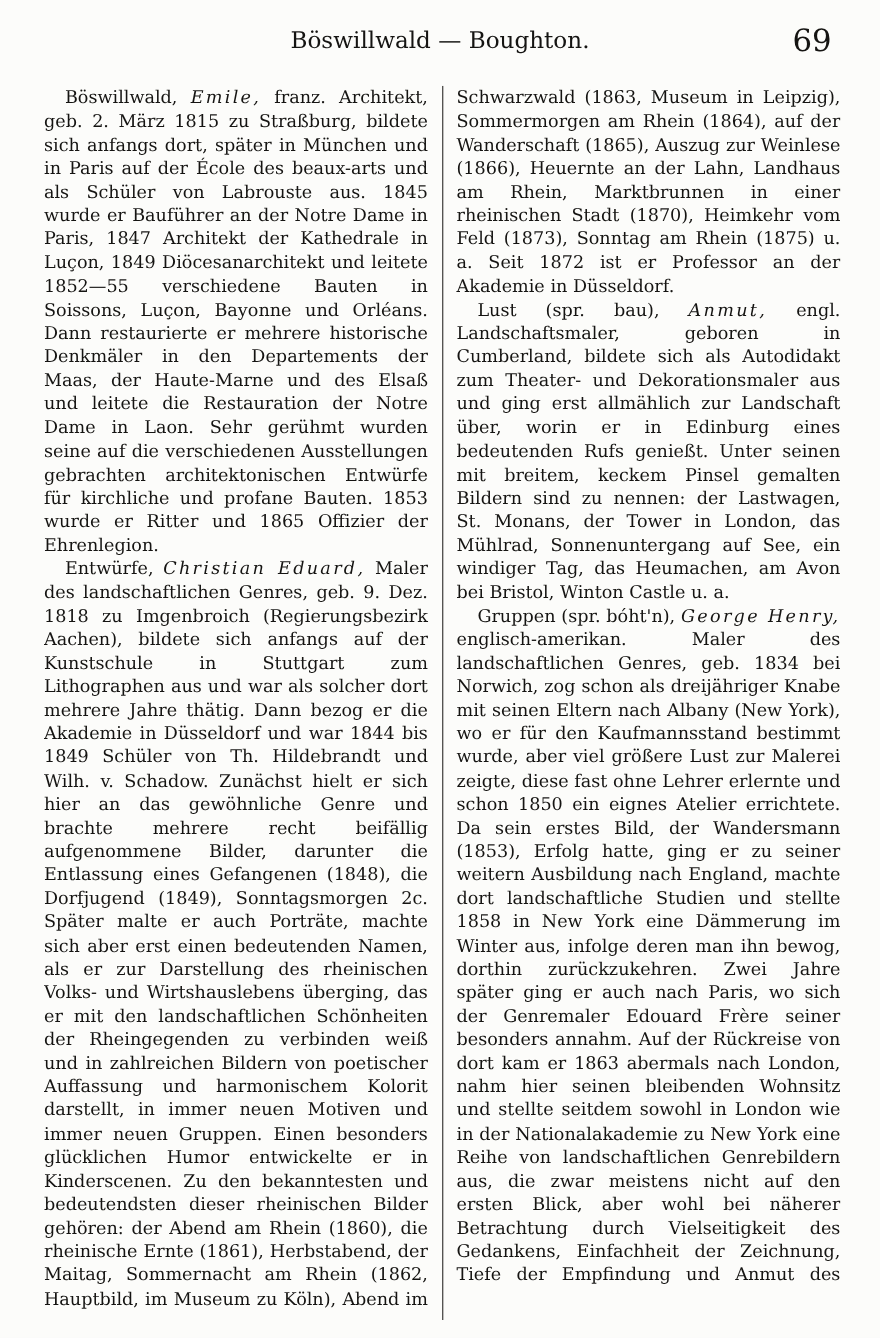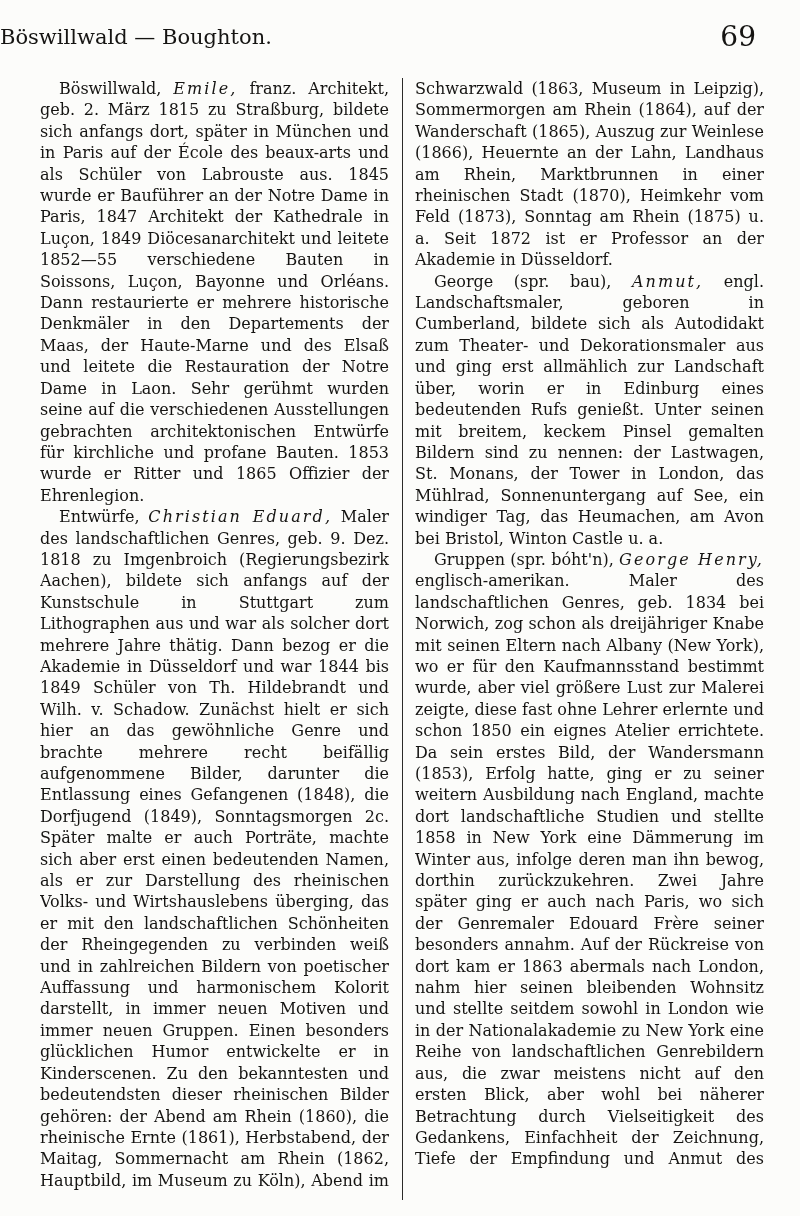--- a/index.html
+++ b/index.html
@@ -14,20 +14,21 @@
     background: #fcfcfa;
     color: #151412;
     font-family: "DejaVu Serif", "Liberation Serif", serif;
     overflow: hidden;
   }
   .running-head {
     position: absolute;
     top: 24px;
     left: 0;
     width: 100%;
+    text-align: center;
     font-size: 21px;
     line-height: 26px;
   }
   .page-number {
     position: absolute;
     top: 0;
     right: 44px;
     font-size: 28px;
     line-height: 26px;
   }
@@ -73,21 +74,21 @@
   <div class="columns" lang="de">
 
     <p class="entry"><b class="hw">Böswillwald,</b>
       <span class="sperr">Emile,</span>
       <span>franz. Architekt, geb. 2. März 1815 zu Straßburg, bildete sich anfangs dort, später in München und in Paris auf der École des beaux-arts und als Schüler von Labrouste aus. 1845 wurde er Bauführer an der Notre Dame in Paris, 1847 Architekt der Kathedrale in Luçon, 1849 Diöcesanarchitekt und leitete 1852—55 verschiedene Bauten in Soissons, Luçon, Bayonne und Orléans. Dann restaurierte er mehrere historische Denkmäler in den Departements der Maas, der Haute-Marne und des Elsaß und leitete die Restauration der Notre Dame in Laon. Sehr gerühmt wurden seine auf die verschiedenen Ausstellungen gebrachten architektonischen Entwürfe für kirchliche und profane Bauten. 1853 wurde er Ritter und 1865 Offizier der Ehrenlegion.</span></p>
 
     <p class="entry"><b class="hw">Entwürfe,</b>
       <span class="sperr">Christian Eduard,</span>
       <span>Maler des landschaftlichen Genres, geb. 9. Dez. 1818 zu Imgenbroich (Regierungsbezirk Aachen), bildete sich anfangs auf der Kunstschule in Stuttgart zum Lithographen aus und war als solcher dort mehrere Jahre thätig. Dann bezog er die Akademie in Düsseldorf und war 1844 bis 1849 Schüler von Th. Hildebrandt und Wilh. v. Schadow. Zunächst hielt er sich hier an das gewöhnliche Genre und brachte mehrere recht beifällig aufgenommene Bilder, darunter die Entlassung eines Gefangenen (1848), die Dorfjugend (1849), Sonntagsmorgen 2c. Später malte er auch Porträte, machte sich aber erst einen bedeutenden Namen, als er zur Darstellung des rheinischen Volks- und Wirtshauslebens überging, das er mit den landschaftlichen Schönheiten der Rheingegenden zu verbinden weiß und in zahlreichen Bildern von poetischer Auffassung und harmonischem Kolorit darstellt, in immer neuen Motiven und immer neuen Gruppen. Einen besonders glücklichen Humor entwickelte er in Kinderscenen. Zu den bekanntesten und bedeutendsten dieser rheinischen Bilder gehören: der Abend am Rhein (1860), die rheinische Ernte (1861), Herbstabend, der Maitag, Sommernacht am Rhein (1862, Hauptbild, im Museum zu Köln), Abend im Schwarzwald (1863, Museum in Leipzig), Sommermorgen am Rhein (1864), auf der Wanderschaft (1865), Auszug zur Weinlese (1866), Heuernte an der Lahn, Landhaus am Rhein, Marktbrunnen in einer rheinischen Stadt (1870), Heimkehr vom Feld (1873), Sonntag am Rhein (1875) u. a. Seit 1872 ist er Professor an der Akademie in Düsseldorf.</span></p>
 
-    <p class="entry"><b class="hw">George</b>
+    <p class="entry"><b class="hw">Lust</b>
       <span>(spr. bau),</span>
       <span class="sperr">Anmut,</span>
       <span>engl. Landschaftsmaler, geboren in Cumberland, bildete sich als Autodidakt zum Theater- und Dekorationsmaler aus und ging erst allmählich zur Landschaft über, worin er in Edinburg eines bedeutenden Rufs genießt. Unter seinen mit breitem, keckem Pinsel gemalten Bildern sind zu nennen: der Lastwagen, St. Monans, der Tower in London, das Mühlrad, Sonnenuntergang auf See, ein windiger Tag, das Heumachen, am Avon bei Bristol, Winton Castle u. a.</span></p>
 
     <p class="entry"><b class="hw">Gruppen</b>
       <span>(spr. bóht'n),</span>
       <span class="sperr">George Henry,</span>
       <span>englisch-amerikan. Maler des landschaftlichen Genres, geb. 1834 bei Norwich, zog schon als dreijähriger Knabe mit seinen Eltern nach Albany (New York), wo er für den Kaufmannsstand bestimmt wurde, aber viel größere Lust zur Malerei zeigte, diese fast ohne Lehrer erlernte und schon 1850 ein eignes Atelier errichtete. Da sein erstes Bild, der Wandersmann (1853), Erfolg hatte, ging er zu seiner weitern Ausbildung nach England, machte dort landschaftliche Studien und stellte 1858 in New York eine Dämmerung im Winter aus, infolge deren man ihn bewog, dorthin zurückzukehren. Zwei Jahre später ging er auch nach Paris, wo sich der Genremaler Edouard Frère seiner besonders annahm. Auf der Rückreise von dort kam er 1863 abermals nach London, nahm hier seinen bleibenden Wohnsitz und stellte seitdem sowohl in London wie in der Nationalakademie zu New York eine Reihe von landschaftlichen Genrebildern aus, die zwar meistens nicht auf den ersten Blick, aber wohl bei näherer Betrachtung durch Vielseitigkeit des Gedankens, Einfachheit der Zeichnung, Tiefe der Empfindung und Anmut des Kolorits fesseln, so daß kein amerikanischer Maler in England popu-</span></p>
 
   </div>

